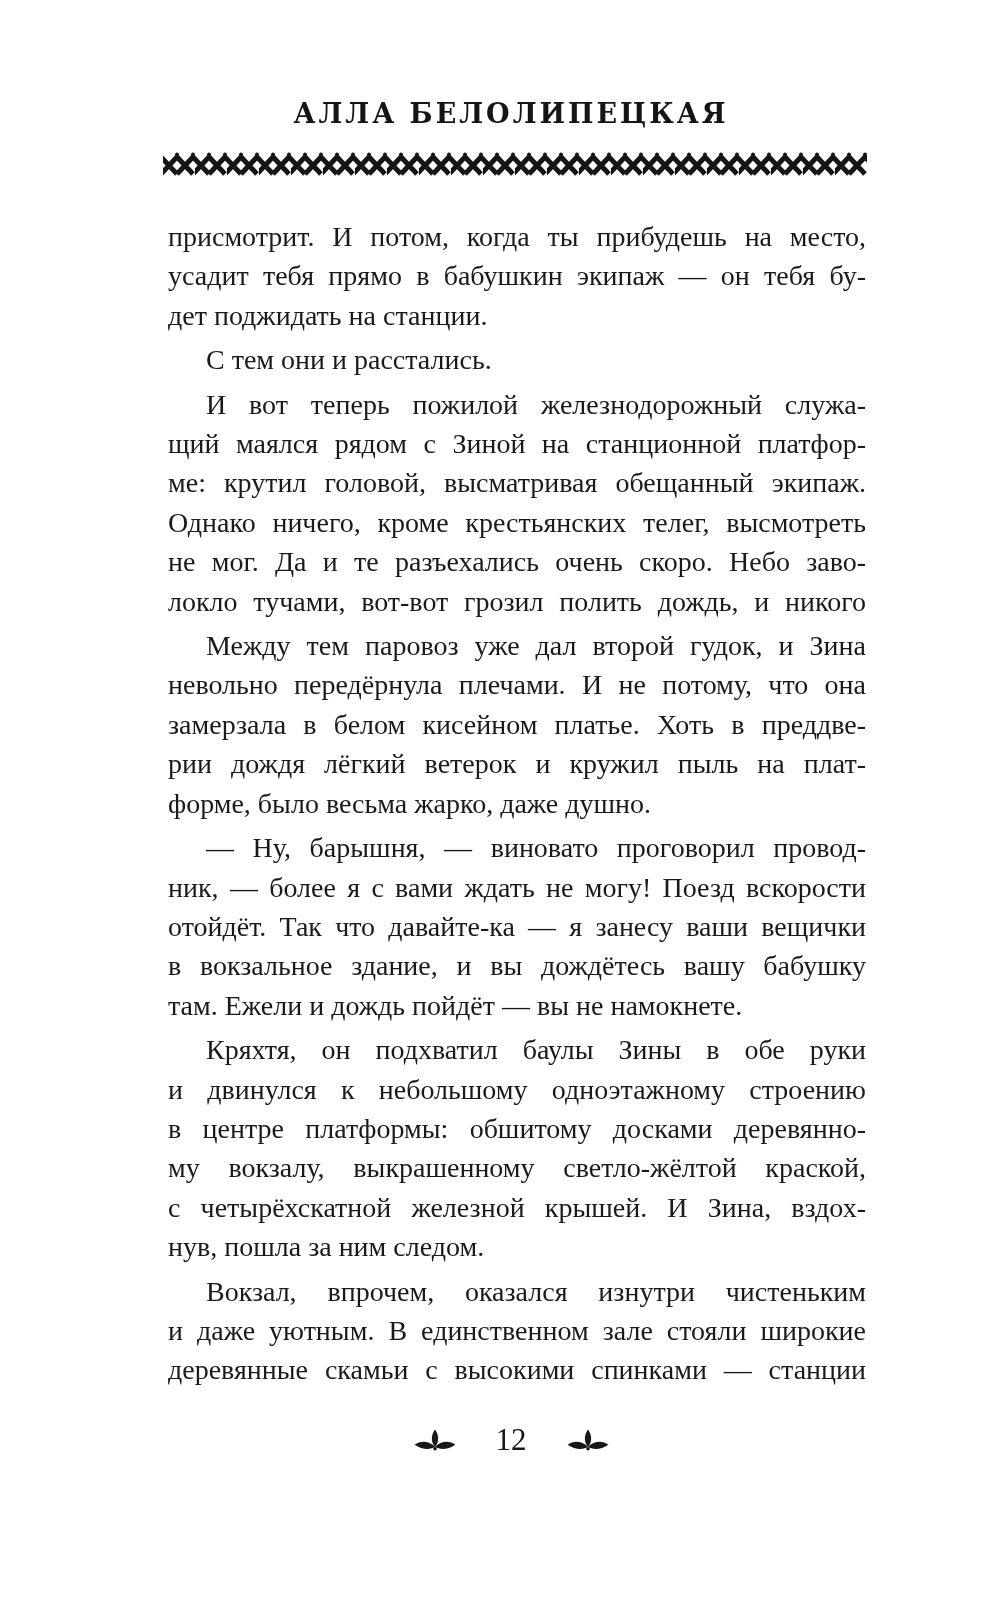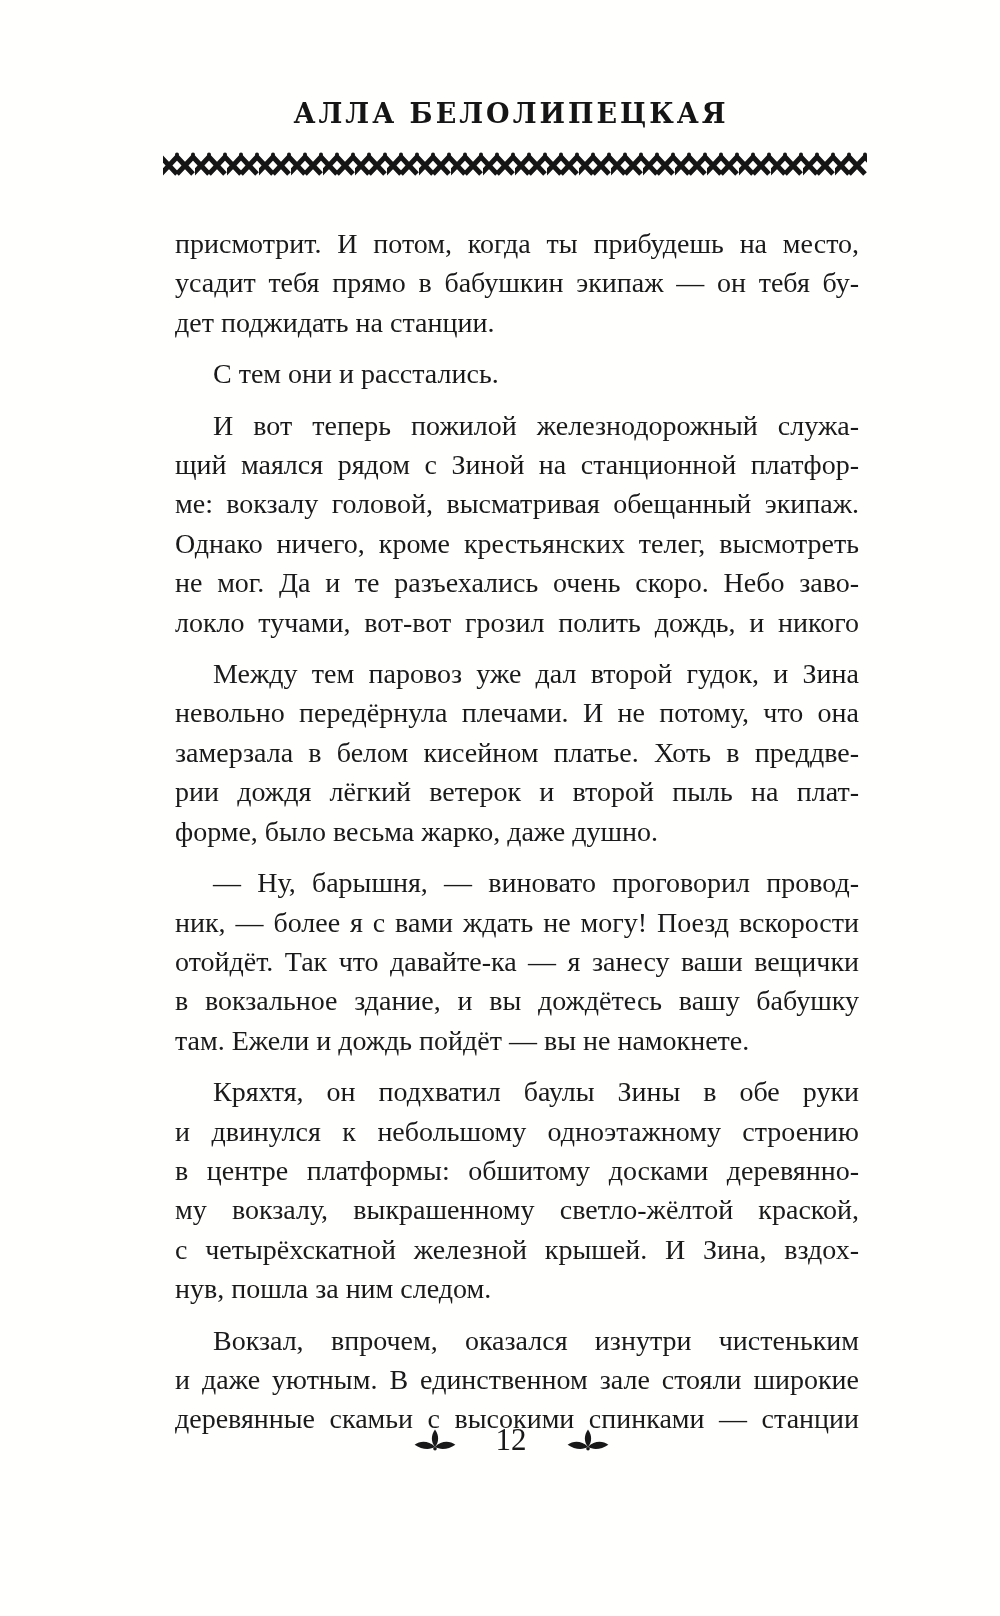--- a/index.html
+++ b/index.html
@@ -38,21 +38,21 @@
   }
   .text-block {
     position: absolute;
     top: 212px;
     left: 163px;
     width: 708px;
     font-size: 28px;
     line-height: 39.4px;
     color: #1a1a1a;
   }
-  .para { margin: 12px; }
+  .para { margin: 5px; }
   .line {
     text-align: justify;
     text-align-last: justify;
     text-justify: inter-word;
     white-space: normal;
   }
   .line.last {
     text-align-last: left;
   }
   .line.indent {
@@ -101,30 +101,30 @@
         <div class="line">присмотрит. И потом, когда ты прибудешь на место,</div>
         <div class="line">усадит тебя прямо в бабушкин экипаж — он тебя бу-</div>
         <div class="line last">дет поджидать на станции.</div>
       </div>
       <div class="para">
         <div class="line last indent">С тем они и расстались.</div>
       </div>
       <div class="para">
         <div class="line indent">И вот теперь пожилой железнодорожный служа-</div>
         <div class="line">щий маялся рядом с Зиной на станционной платфор-</div>
-        <div class="line">ме: вокзалу головой, высматривая обещанный экипаж.</div>
+        <div class="line">ме: крутил головой, высматривая обещанный экипаж.</div>
         <div class="line">Однако ничего, кроме крестьянских телег, высмотреть</div>
         <div class="line">не мог. Да и те разъехались очень скоро. Небо заво-</div>
         <div class="line">локло тучами, вот-вот грозил полить дождь, и никого</div>
       </div>
       <div class="para">
         <div class="line indent">Между тем паровоз уже дал второй гудок, и Зина</div>
         <div class="line">невольно передёрнула плечами. И не потому, что она</div>
         <div class="line">замерзала в белом кисейном платье. Хоть в преддве-</div>
-        <div class="line">рии дождя лёгкий ветерок и второй пыль на плат-</div>
+        <div class="line">рии дождя лёгкий ветерок и кружил пыль на плат-</div>
         <div class="line last">форме, было весьма жарко, даже душно.</div>
       </div>
       <div class="para">
         <div class="line indent">— Ну, барышня, — виновато проговорил провод-</div>
         <div class="line">ник, — более я с вами ждать не могу! Поезд вскорости</div>
         <div class="line">отойдёт. Так что давайте-ка — я занесу ваши вещички</div>
         <div class="line">в вокзальное здание, и вы дождётесь вашу бабушку</div>
         <div class="line last">там. Ежели и дождь пойдёт — вы не намокнете.</div>
       </div>
       <div class="para">

